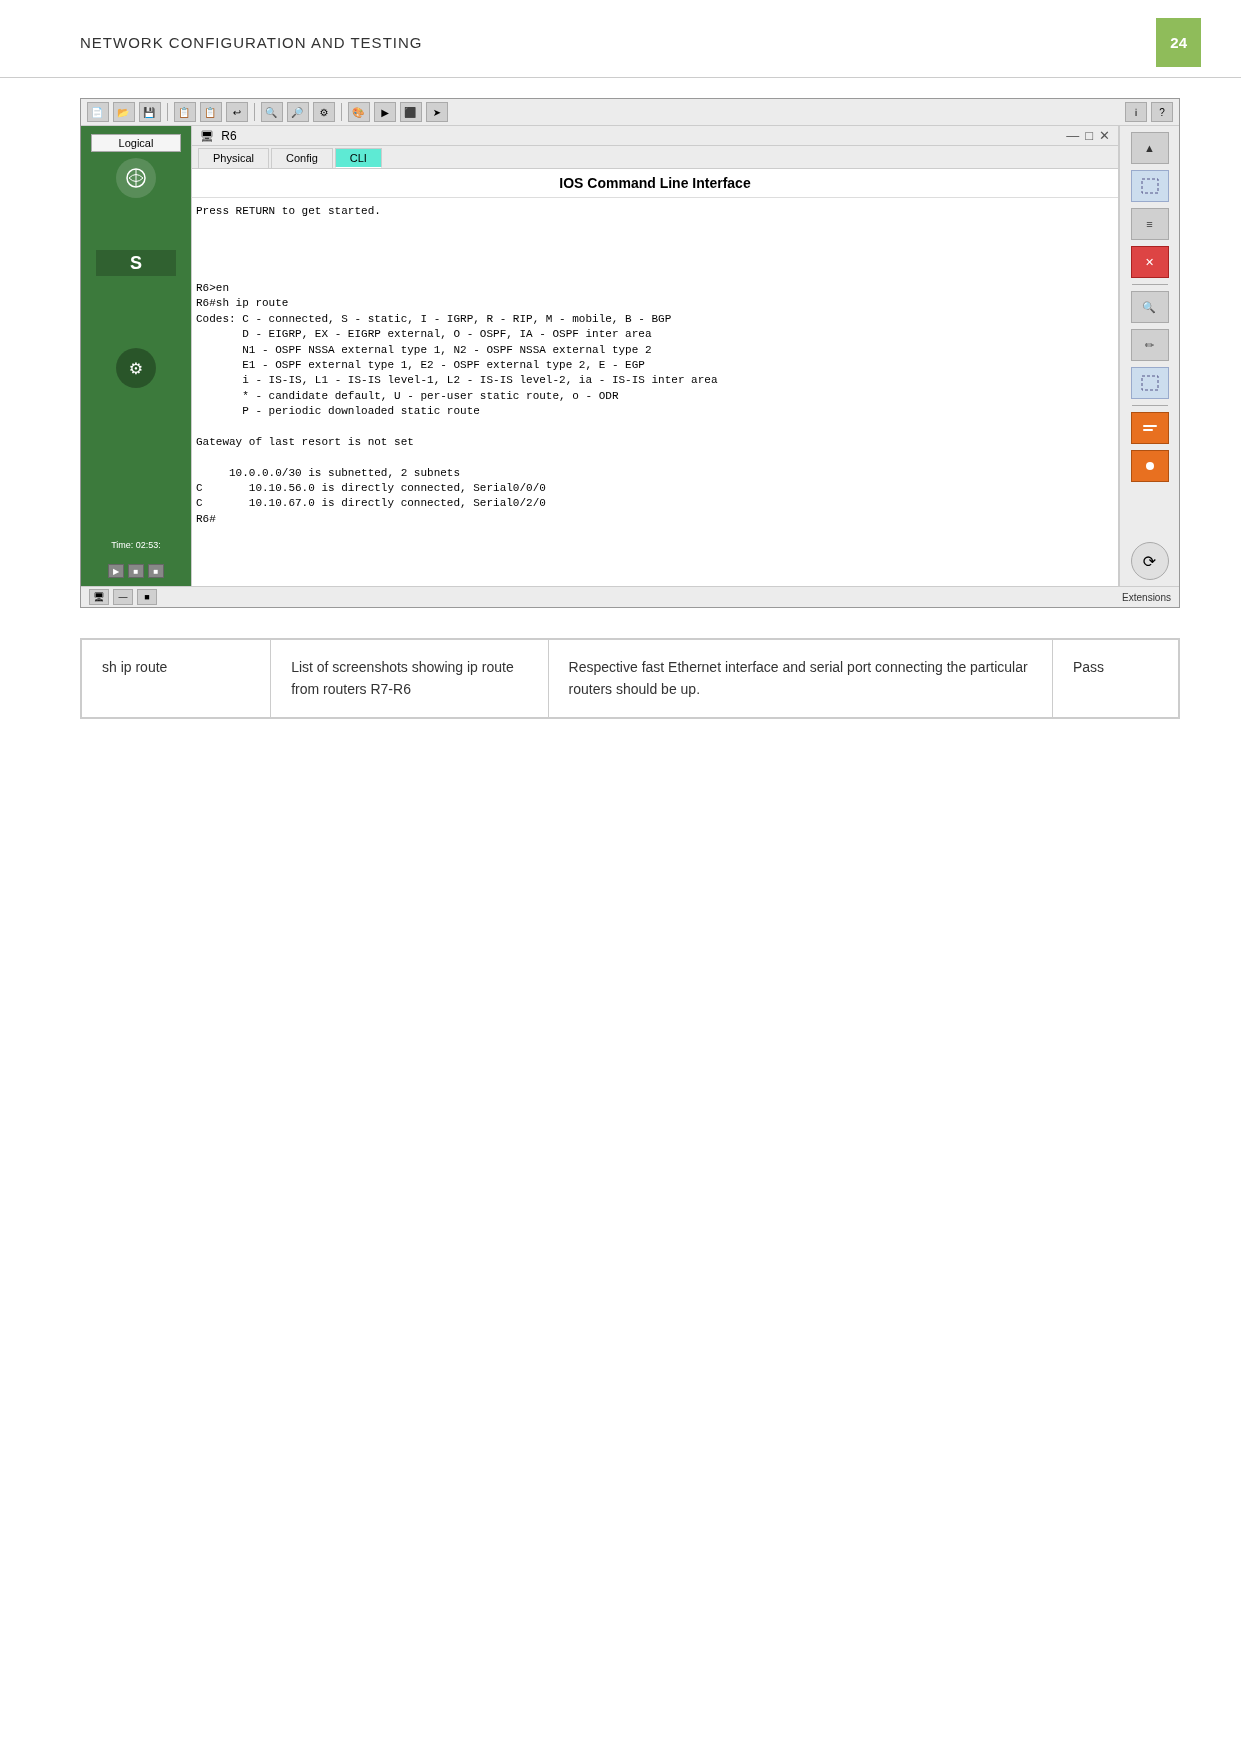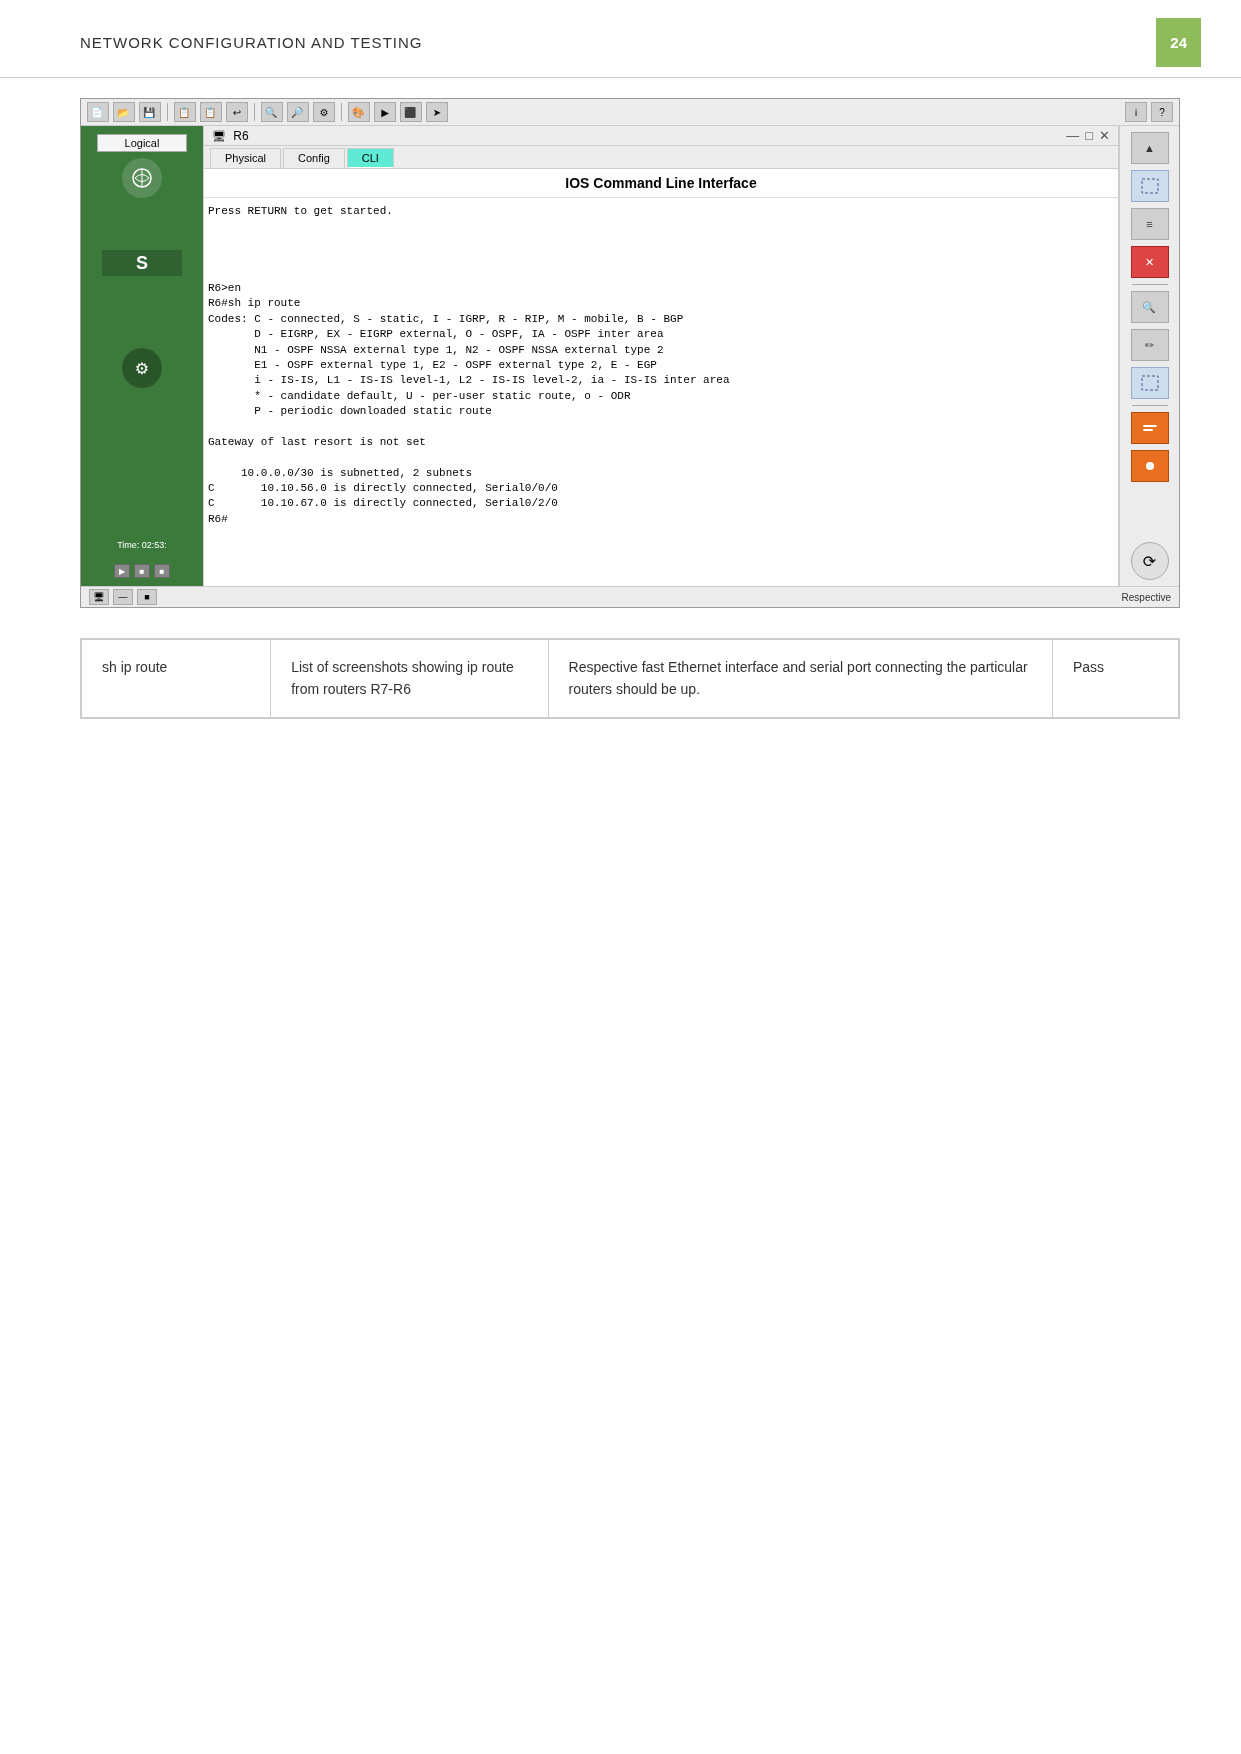--- a/index.html
+++ b/index.html
@@ -89,21 +89,21 @@
 
     
     .pt-body {
       display: flex;
       height: 460px;
       position: relative;
     }
 
     
     .pt-sidebar {
-      width: 122px;
+      width: 110px;
       background: #3c7a3c;
       display: flex;
       flex-direction: column;
       align-items: center;
       padding: 8px 4px;
       gap: 6px;
       flex-shrink: 0;
     }
     .sidebar-top-btn {
       background: #f5f5f5;
@@ -463,21 +463,21 @@
         </div>
       </div>
     </div>
 
     <div class="pt-bottombar">
       <div class="bottom-icons">
         <div class="bottom-icon">🖥</div>
         <div class="bottom-icon">—</div>
         <div class="bottom-icon">■</div>
       </div>
-      <div class="destination-label">Respective</div>
+      <div class="destination-label">Extensions</div>
     </div>
 
   </div>
 
   <div class="table-section">
     <table>
       <tbody>
         <tr>
           <td class="col-command">
             <span>sh ip route</span>

